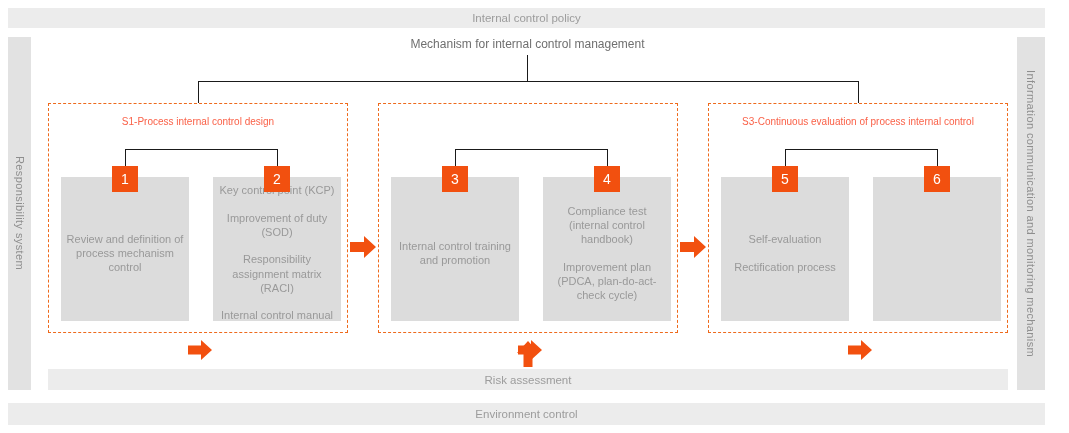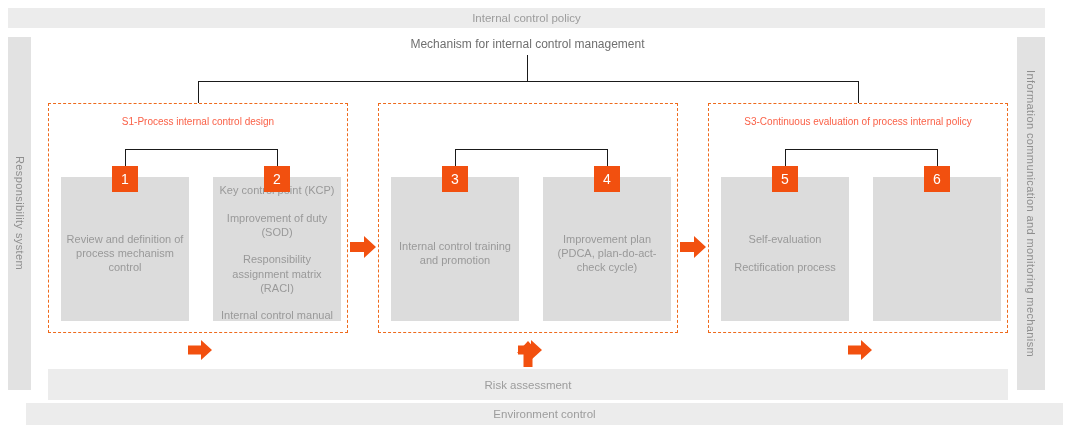--- a/index.html
+++ b/index.html
@@ -16,22 +16,22 @@
     --connector:#1A1A1A;
   }
   *{margin:0;padding:0;box-sizing:border-box;}
   html,body{background:#fff;}
   body{font-family:"Liberation Sans", sans-serif;}
   .canvas{position:relative;width:1069px;height:433px;background:#fff;overflow:hidden;}
 
   .hbar{position:absolute;background:var(--bar_bg);display:flex;align-items:center;justify-content:center;
         color:var(--bar_text);font-size:11.5px;}
   .topbar{left:8px;top:8px;width:1037px;height:20px;}
-  .riskbar{left:48px;top:369px;width:960px;height:31px;}
-  .envbar{left:8px;top:403px;width:1037px;height:22px;margin-left:18px;}
+  .riskbar{left:48px;top:369px;width:960px;height:21px;}
+  .envbar{left:8px;top:403px;width:1037px;height:22px;}
 
   .subtitle{position:absolute;left:0;top:37px;width:1055px;text-align:center;
             color:var(--subtitle_text);font-size:12px;}
 
   .vbar{position:absolute;background:var(--sidebar_bg);display:flex;align-items:center;justify-content:center;}
   .vbar span{writing-mode:vertical-rl;color:var(--sidebar_text);font-size:11px;white-space:nowrap;letter-spacing:0.4px;}
   .leftbar{left:8px;top:37px;width:23px;height:353px;}
   .rightbar{left:1017px;top:37px;width:28px;height:353px;}
 
   .line{position:absolute;background:var(--connector);}
@@ -120,32 +120,33 @@
       <div class="tag">3</div>
       <div class="bline">Internal control training and promotion</div>
     </div>
     <div class="arrow arrow-box">
       <svg width="24" height="20" viewBox="0 0 24 20">
           <polygon points="0,5.5 13,5.5 13,0 24,10 13,20 13,14.5 0,14.5" fill="currentColor"></polygon>
         </svg>
     </div>
     <div class="stepbox right">
       <div class="tag">4</div>
+      <div class="bline">Compliance test (internal control handbook)</div>
       <div class="bline">Improvement plan (PDCA, plan-do-act-check cycle)</div>
     </div>
   </div>
 
   <div class="arrow arrow-sec2">
     <svg width="26" height="22" viewBox="0 0 26 22">
         <polygon points="0,6 14,6 14,0 26,11 14,22 14,16 0,16" fill="currentColor"></polygon>
       </svg>
   </div>
 
   <div class="section s3">
-    <div class="section-title">S3-Continuous evaluation of process internal policy</div>
+    <div class="section-title">S3-Continuous evaluation of process internal control</div>
     <div class="line sec-h"></div>
     <div class="line sec-vl"></div>
     <div class="line sec-vr"></div>
     <div class="stepbox left">
       <div class="tag">5</div>
       <div class="bline">Self-evaluation</div>
       <div class="bline">Rectification process</div>
     </div>
     <div class="arrow arrow-box">
       <svg width="24" height="20" viewBox="0 0 24 20">

